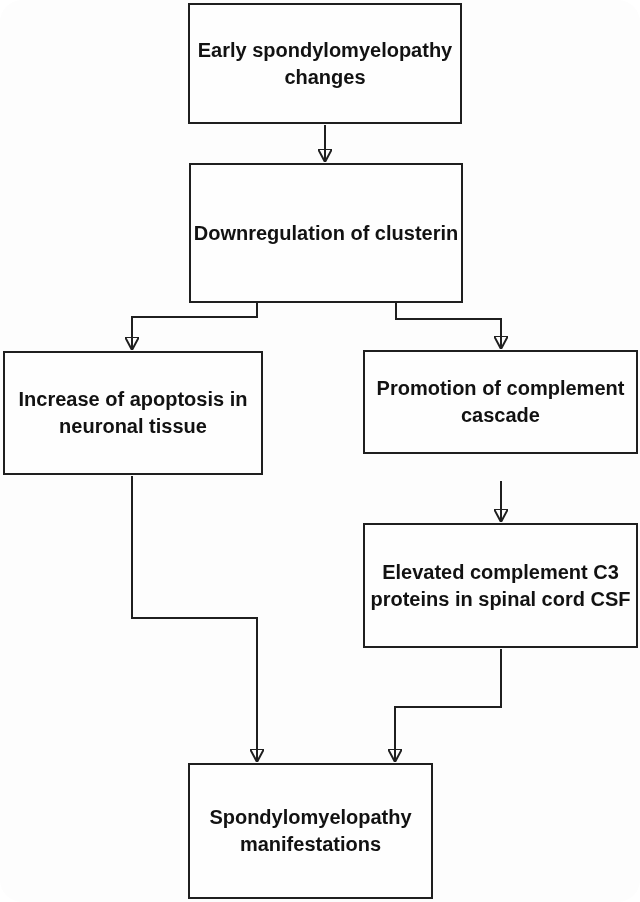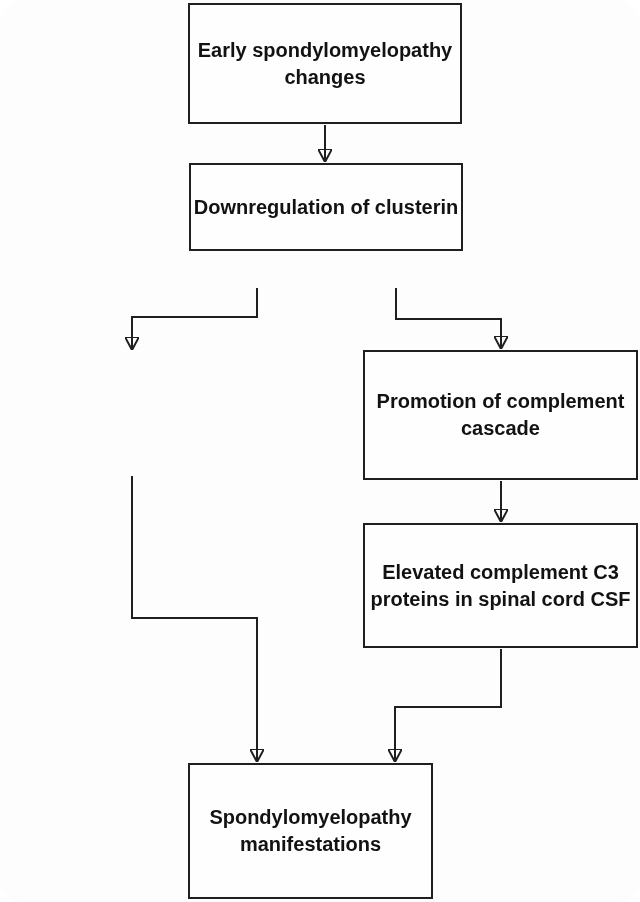--- a/index.html
+++ b/index.html
@@ -43,23 +43,23 @@
   .node .label {
     white-space: pre-line;
     font-weight: bold;
     font-size: 20px;
     line-height: 27px;
     color: #121212;
     padding: 0 2px;
   }
   
   #n-early          { left: 188px; top: 3px;   width: 274px; height: 121px; }
-  #n-clusterin      { left: 189px; top: 163px; width: 274px; height: 88px; }
+  #n-clusterin      { left: 189px; top: 163px; width: 274px; height: 140px; }
   #n-apoptosis      { left: 3px;   top: 351px; width: 260px; height: 124px; }
-  #n-complement     { left: 363px; top: 350px; width: 275px; height: 130px; }
+  #n-complement     { left: 363px; top: 350px; width: 275px; height: 104px; }
   #n-c3             { left: 363px; top: 523px; width: 275px; height: 125px; align-items: center; }
   #n-manifestations { left: 188px; top: 763px; width: 245px; height: 136px; }
 </style>
 </head>
 <body>
 
 <div class="canvas">
 
   <svg class="connectors" viewBox="0 0 640 902" xmlns="http://www.w3.org/2000/svg">
     <defs>
@@ -77,20 +77,24 @@
 
   <div class="node" id="n-early">
     <span class="label">Early spondylomyelopathy
 changes</span>
   </div>
 
   <div class="node" id="n-clusterin">
     <span class="label">Downregulation of clusterin</span>
   </div>
 
+  <div class="node" id="n-apoptosis">
+    <span class="label">Increase of apoptosis in
+neuronal tissue</span>
+  </div>
 
   <div class="node" id="n-complement">
     <span class="label">Promotion of complement
 cascade</span>
   </div>
 
   <div class="node" id="n-c3">
     <span class="label">Elevated complement C3
 proteins in spinal cord CSF</span>
   </div>

